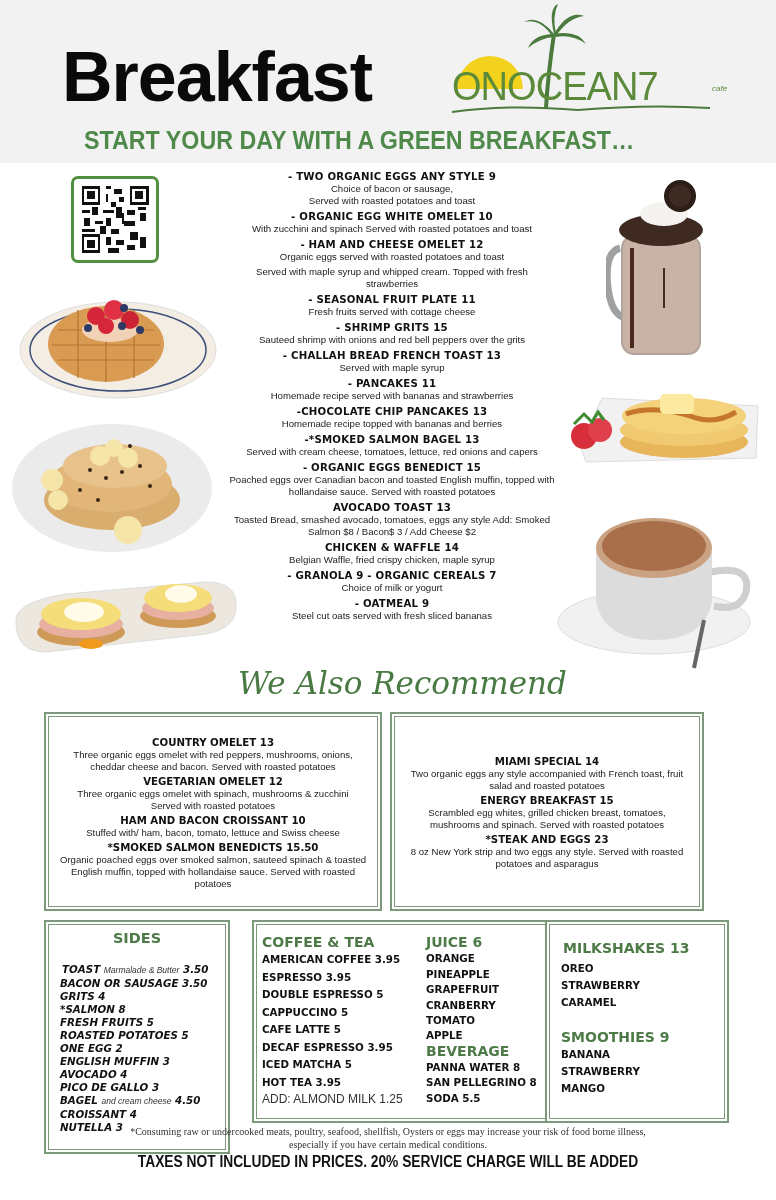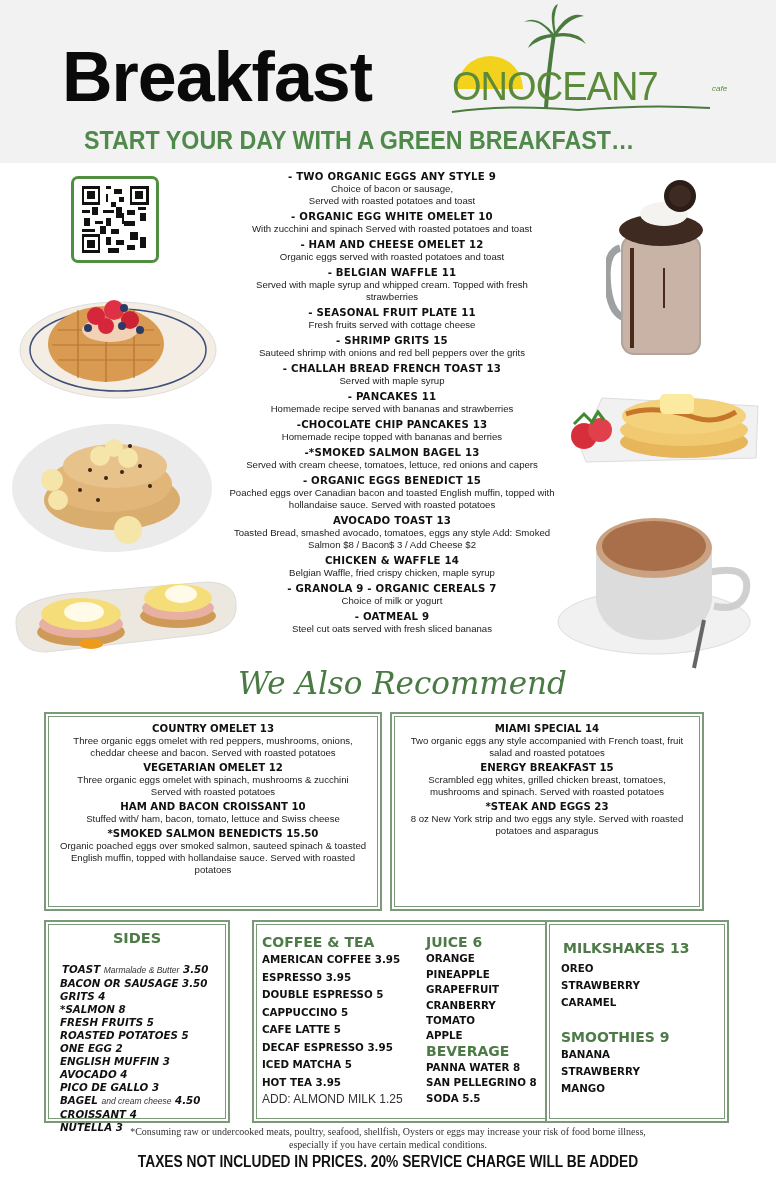--- a/index.html
+++ b/index.html
@@ -19,21 +19,21 @@
   .menu { position: absolute; left: 228px; top: 170px; width: 328px; text-align: center; }
   .item { margin-bottom: 3px; }
   .item-name { font-family: "DejaVu Sans", sans-serif; font-weight: bold; font-size: 10.2px; letter-spacing: 0.2px; line-height: 13px; color: #111; }
   .item-desc { font-size: 9.6px; line-height: 12px; color: #222; }
 
   .img { position: absolute; }
 
   .recommend { position: absolute; left: 238px; top: 665px; font-family: "DejaVu Serif", serif; font-style: italic; font-size: 31px; color: #4a7a44; white-space: nowrap; letter-spacing: 0px; }
 
   .box { position: absolute; border: 2px solid #7c9a7a; outline: 1px solid #7c9a7a; outline-offset: -5px; background: #fff; }
-  .rec-box { display: flex; flex-direction: column; text-align: center; padding: 6px 12px; }
+  .rec-box { display: flex; flex-direction: column; justify-content: center; text-align: center; padding: 6px 12px; }
   .rec-name { font-family: "DejaVu Sans", sans-serif; font-weight: bold; font-size: 10.2px; line-height: 13px; margin-top: 2px; }
   .rec-desc { font-size: 9.6px; line-height: 12px; color: #222; }
 
   .sec-h { font-family: "DejaVu Sans", sans-serif; font-weight: bold; color: #4d7a47; font-size: 14px; line-height: 17px; }
   .list-row { font-family: "DejaVu Sans", sans-serif; font-weight: bold; font-size: 10.3px; color: #111; white-space: nowrap; }
   .small { font-family: "Liberation Sans", sans-serif; font-weight: normal; font-size: 8.5px; color: #333; }
 
   .disclaimer { position: absolute; left: 0; top: 1126px; width: 776px; text-align: center; font-family: "Liberation Serif", serif; font-size: 10px; line-height: 12.5px; color: #333; }
   .taxes { position: absolute; left: 0; top: 1153px; width: 776px; text-align: center; font-family: "Liberation Sans", sans-serif; font-weight: bold; font-size: 16px; letter-spacing: 0px; color: #111; transform: scaleX(0.86); white-space: nowrap; }
 </style>
@@ -209,21 +209,20 @@
     </div>
   <div class="item">
       <div class="item-name">- ORGANIC EGG WHITE OMELET 10</div>
       <div class="item-desc">With zucchini and spinach Served with roasted potatoes and toast</div>
     </div>
   <div class="item">
       <div class="item-name">- HAM AND CHEESE OMELET 12</div>
       <div class="item-desc">Organic eggs served with roasted potatoes and toast</div>
     </div>
   <div class="item">
-      <div class="item-name">- BELGIAN WAFFLE 11</div>
       <div class="item-desc" style="padding:0 8px">Served with maple syrup and whipped cream. Topped with fresh strawberries</div>
     </div>
   <div class="item">
       <div class="item-name">- SEASONAL FRUIT PLATE 11</div>
       <div class="item-desc">Fresh fruits served with cottage cheese</div>
     </div>
   <div class="item">
       <div class="item-name">- SHRIMP GRITS 15</div>
       <div class="item-desc">Sauteed shrimp with onions and red bell peppers over the grits</div>
     </div>
@@ -280,21 +279,21 @@
 
 <div class="box rec-box" style="left:390px;top:712px;width:314px;height:199px;">
   <div class="rec-name">MIAMI SPECIAL 14</div>
   <div class="rec-desc">Two organic eggs any style accompanied with French toast, fruit salad and roasted potatoes</div>
   <div class="rec-name">ENERGY BREAKFAST 15</div>
   <div class="rec-desc" style="padding:0 14px">Scrambled egg whites, grilled chicken breast, tomatoes, mushrooms and spinach. Served with roasted potatoes</div>
   <div class="rec-name">*STEAK AND EGGS 23</div>
   <div class="rec-desc">8 oz New York strip and two eggs any style. Served with roasted potatoes and asparagus</div>
 </div>
 
-<div class="box" style="left:44px;top:920px;width:186px;height:203px;padding:8px 0 0 14px;">
+<div class="box" style="left:44px;top:920px;width:186px;height:234px;padding:8px 0 0 14px;">
   <div class="sec-h" style="text-align:center;padding-right:14px;font-size:14.5px;">SIDES</div>
   <div style="line-height:13px;margin-top:16px;font-style:italic;">
     <div class="list-row" style="padding-left:2px"><span>TOAST</span> <span class="small">Marmalade &amp; Butter</span> <span>3.50</span></div>
     <div class="list-row">BACON OR SAUSAGE 3.50</div>
     <div class="list-row">GRITS 4</div>
     <div class="list-row">*SALMON 8</div>
     <div class="list-row">FRESH FRUITS 5</div>
     <div class="list-row">ROASTED POTATOES 5</div>
     <div class="list-row">ONE EGG 2</div>
     <div class="list-row">ENGLISH MUFFIN 3</div>

